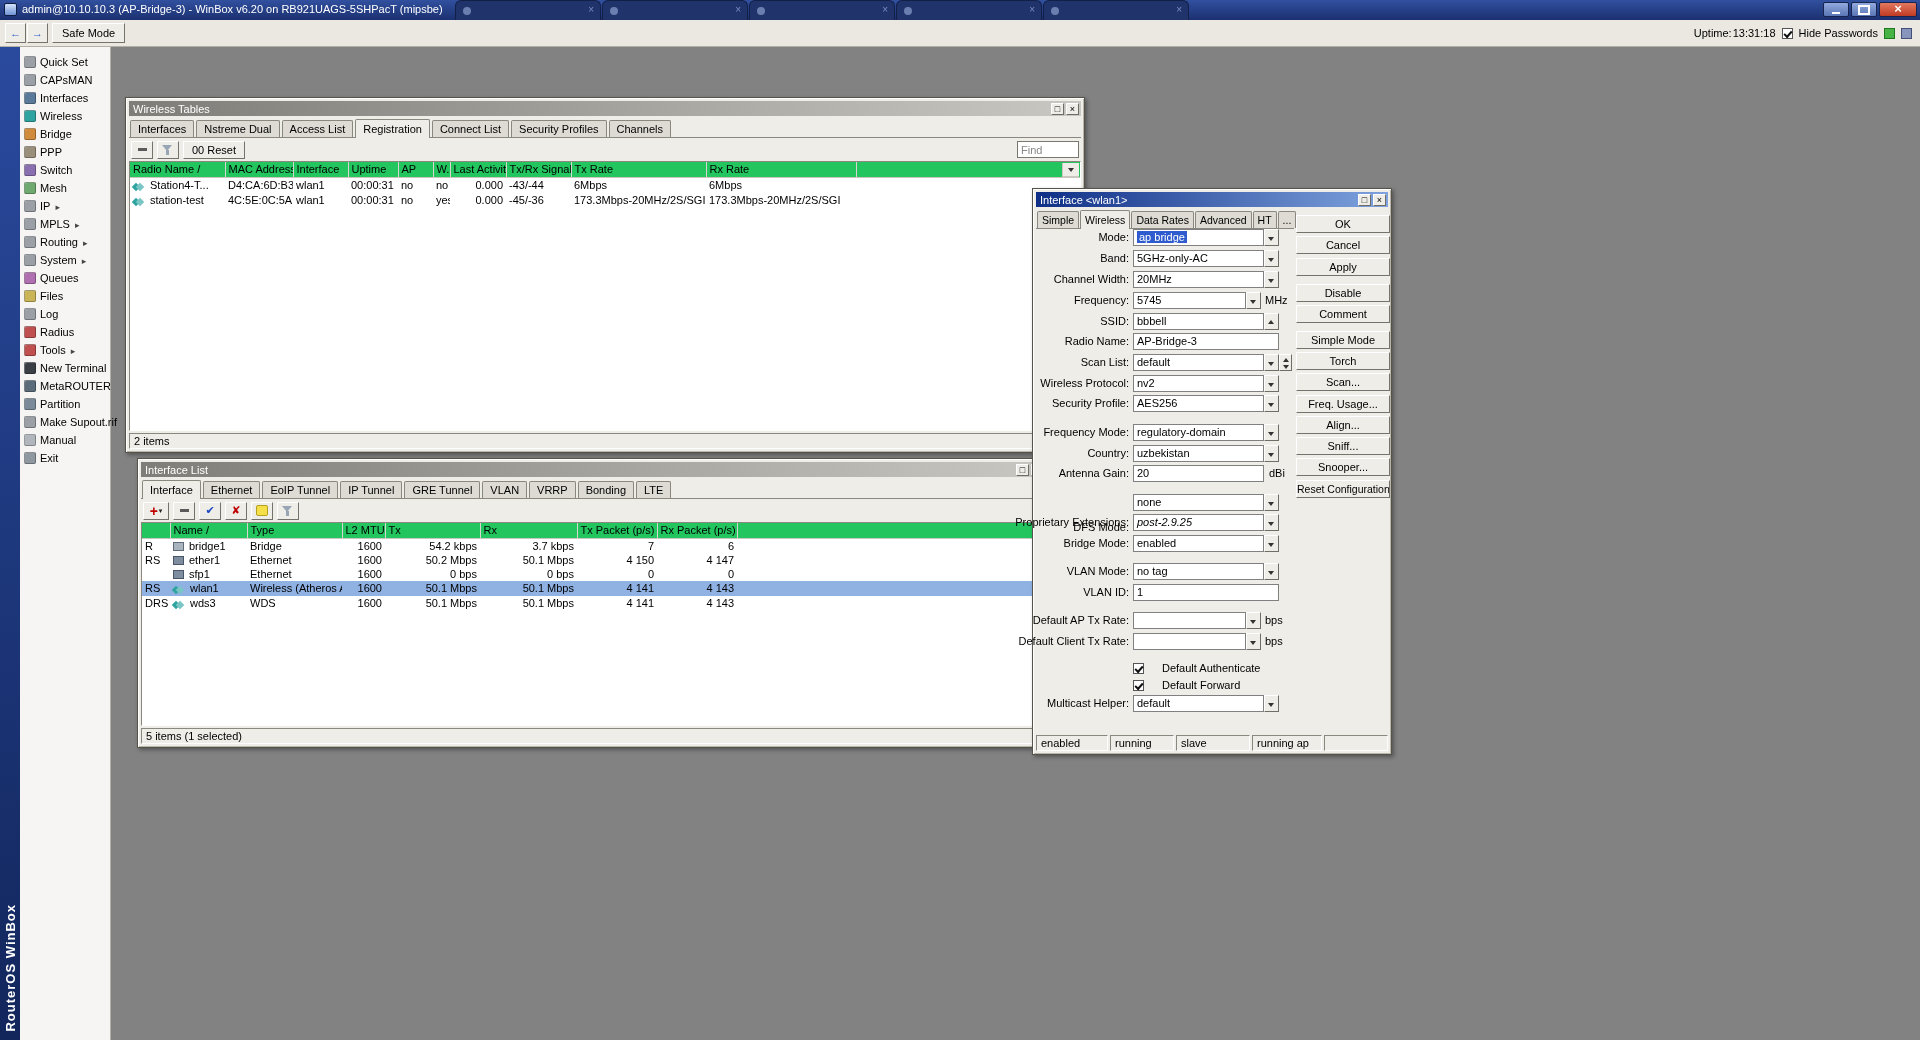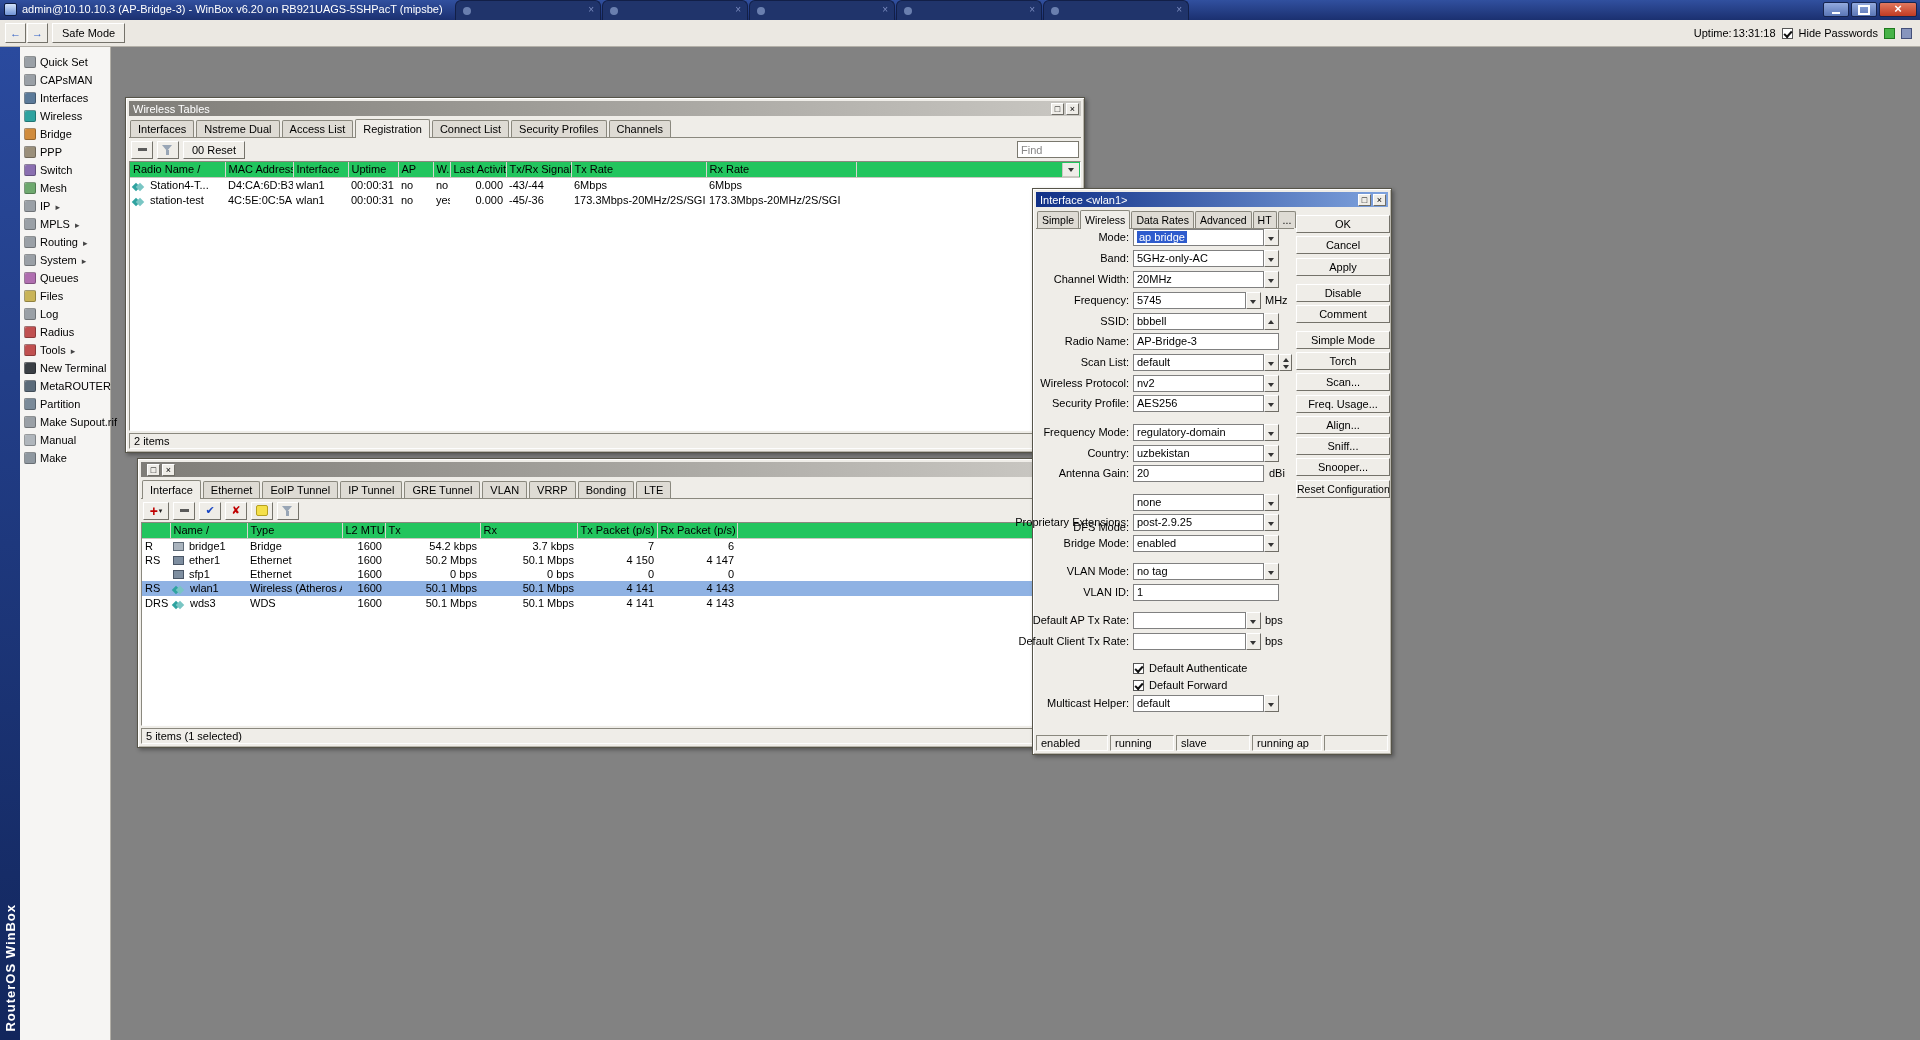--- a/index.html
+++ b/index.html
@@ -99,21 +99,21 @@
   .flabel{position:absolute;right:262px;text-align:right;white-space:nowrap;line-height:17px;}
   .field{position:absolute;height:17px;background:#fff;border:1px solid #808080;padding:1px 3px;line-height:13px;white-space:nowrap;overflow:hidden;}
   .hl{background:#2e5bcd;color:#fff;padding:0 2px;}
   .cbo{position:absolute;width:15px;height:17px;background:#efede8;border:1px solid;border-color:#fff #6f6d66 #6f6d66 #fff;}
   .cbo::after{content:"";position:absolute;left:3px;top:7px;border-left:3.5px solid transparent;border-right:3.5px solid transparent;border-top:4px solid #333;}
   .cbo.up::after{border-top:none;border-bottom:4px solid #333;top:6px;}
   .cbo.updown::before{content:"";position:absolute;left:3px;top:3px;border-left:3.5px solid transparent;border-right:3.5px solid transparent;border-bottom:4px solid #333;}
   .cbo.updown::after{top:10px;}
   .cbo.narrow{width:13px;}
   .unit{position:absolute;line-height:17px;}
-  .dcheck{position:absolute;left:100px;display:flex;align-items:center;gap:5px;height:14px;}
+  .dcheck{position:absolute;left:100px;display:flex;align-items:center;gap:18px;height:14px;}
   .dbtn{position:absolute;left:263px;width:94px;height:18px;text-align:center;line-height:16px;white-space:nowrap;overflow:hidden;}
   .dstatus{position:absolute;left:3px;right:3px;bottom:3px;height:16px;display:flex;gap:2px;}
   .dcell{border:1px solid;border-color:#8a887e #fdfdfd #fdfdfd #8a887e;line-height:14px;padding:0 4px;background:#efede8;white-space:nowrap;overflow:hidden;}
   .dcell.fill{flex:1;}
 </style>
 </head>
 <body>
 
 <div id="screen">
 
@@ -255,21 +255,21 @@
     <div class="menu-item">
         <span class="mi-icon"></span>
         <span>Make Supout.rif</span>
       </div>
     <div class="menu-item">
         <span class="mi-icon"></span>
         <span>Manual</span>
       </div>
     <div class="menu-item">
         <span class="mi-icon"></span>
-        <span>Make</span>
+        <span>Exit</span>
       </div>
   </div>
 
   <div class="win" style="left:125px;top:97px;width:960px;height:356px;z-index:10;">
     <div class="win-title inactive">
       <span class="wt-text">Wireless Tables</span>
       <span class="wbtn">□</span>
       <span class="wbtn">×</span>
     </div>
     <div class="tabbar" style="top:20px;right:3px;">
@@ -350,20 +350,21 @@
           </tr>
         </tbody>
       </table>
       <div class="colsel"></div>
     </div>
     <div class="win-status"><span>2 items</span></div>
   </div>
 
   <div class="win" style="left:137px;top:458px;width:913px;height:290px;z-index:20;">
     <div class="win-title inactive">
+      <span class="wt-text">Interface List</span>
       <span class="wbtn">□</span>
       <span class="wbtn">×</span>
     </div>
     <div class="tabbar" style="top:20px;right:3px;">
       <span class="tab active">Interface</span>
       <span class="tab">Ethernet</span>
       <span class="tab">EoIP Tunnel</span>
       <span class="tab">IP Tunnel</span>
       <span class="tab">GRE Tunnel</span>
       <span class="tab">VLAN</span>
@@ -542,21 +543,21 @@
 
     <div class="flabel" style="top:276px;">Antenna Gain:</div>
     <div class="field" style="top:276px;left:100px;width:131px;">20</div>
     <div class="unit" style="top:276px;left:236px;">dBi</div>
 
     <div class="flabel" style="top:305px;margin-top:25px;">DFS Mode:</div>
     <div class="field" style="top:305px;left:100px;width:131px;">none</div>
     <div class="cbo" style="top:305px;left:231px;"></div>
 
     <div class="flabel" style="top:325px;">Proprietary Extensions:</div>
-    <div class="field" style="top:325px;left:100px;width:131px;">post-2.9.25</div>
+    <div class="field" style="top:325px;left:100px;width:131px;font-style:italic;">post-2.9.25</div>
     <div class="cbo" style="top:325px;left:231px;"></div>
 
     <div class="flabel" style="top:346px;">Bridge Mode:</div>
     <div class="field" style="top:346px;left:100px;width:131px;">enabled</div>
     <div class="cbo" style="top:346px;left:231px;"></div>
 
     <div class="flabel" style="top:374px;">VLAN Mode:</div>
     <div class="field" style="top:374px;left:100px;width:131px;">no tag</div>
     <div class="cbo" style="top:374px;left:231px;"></div>
 

